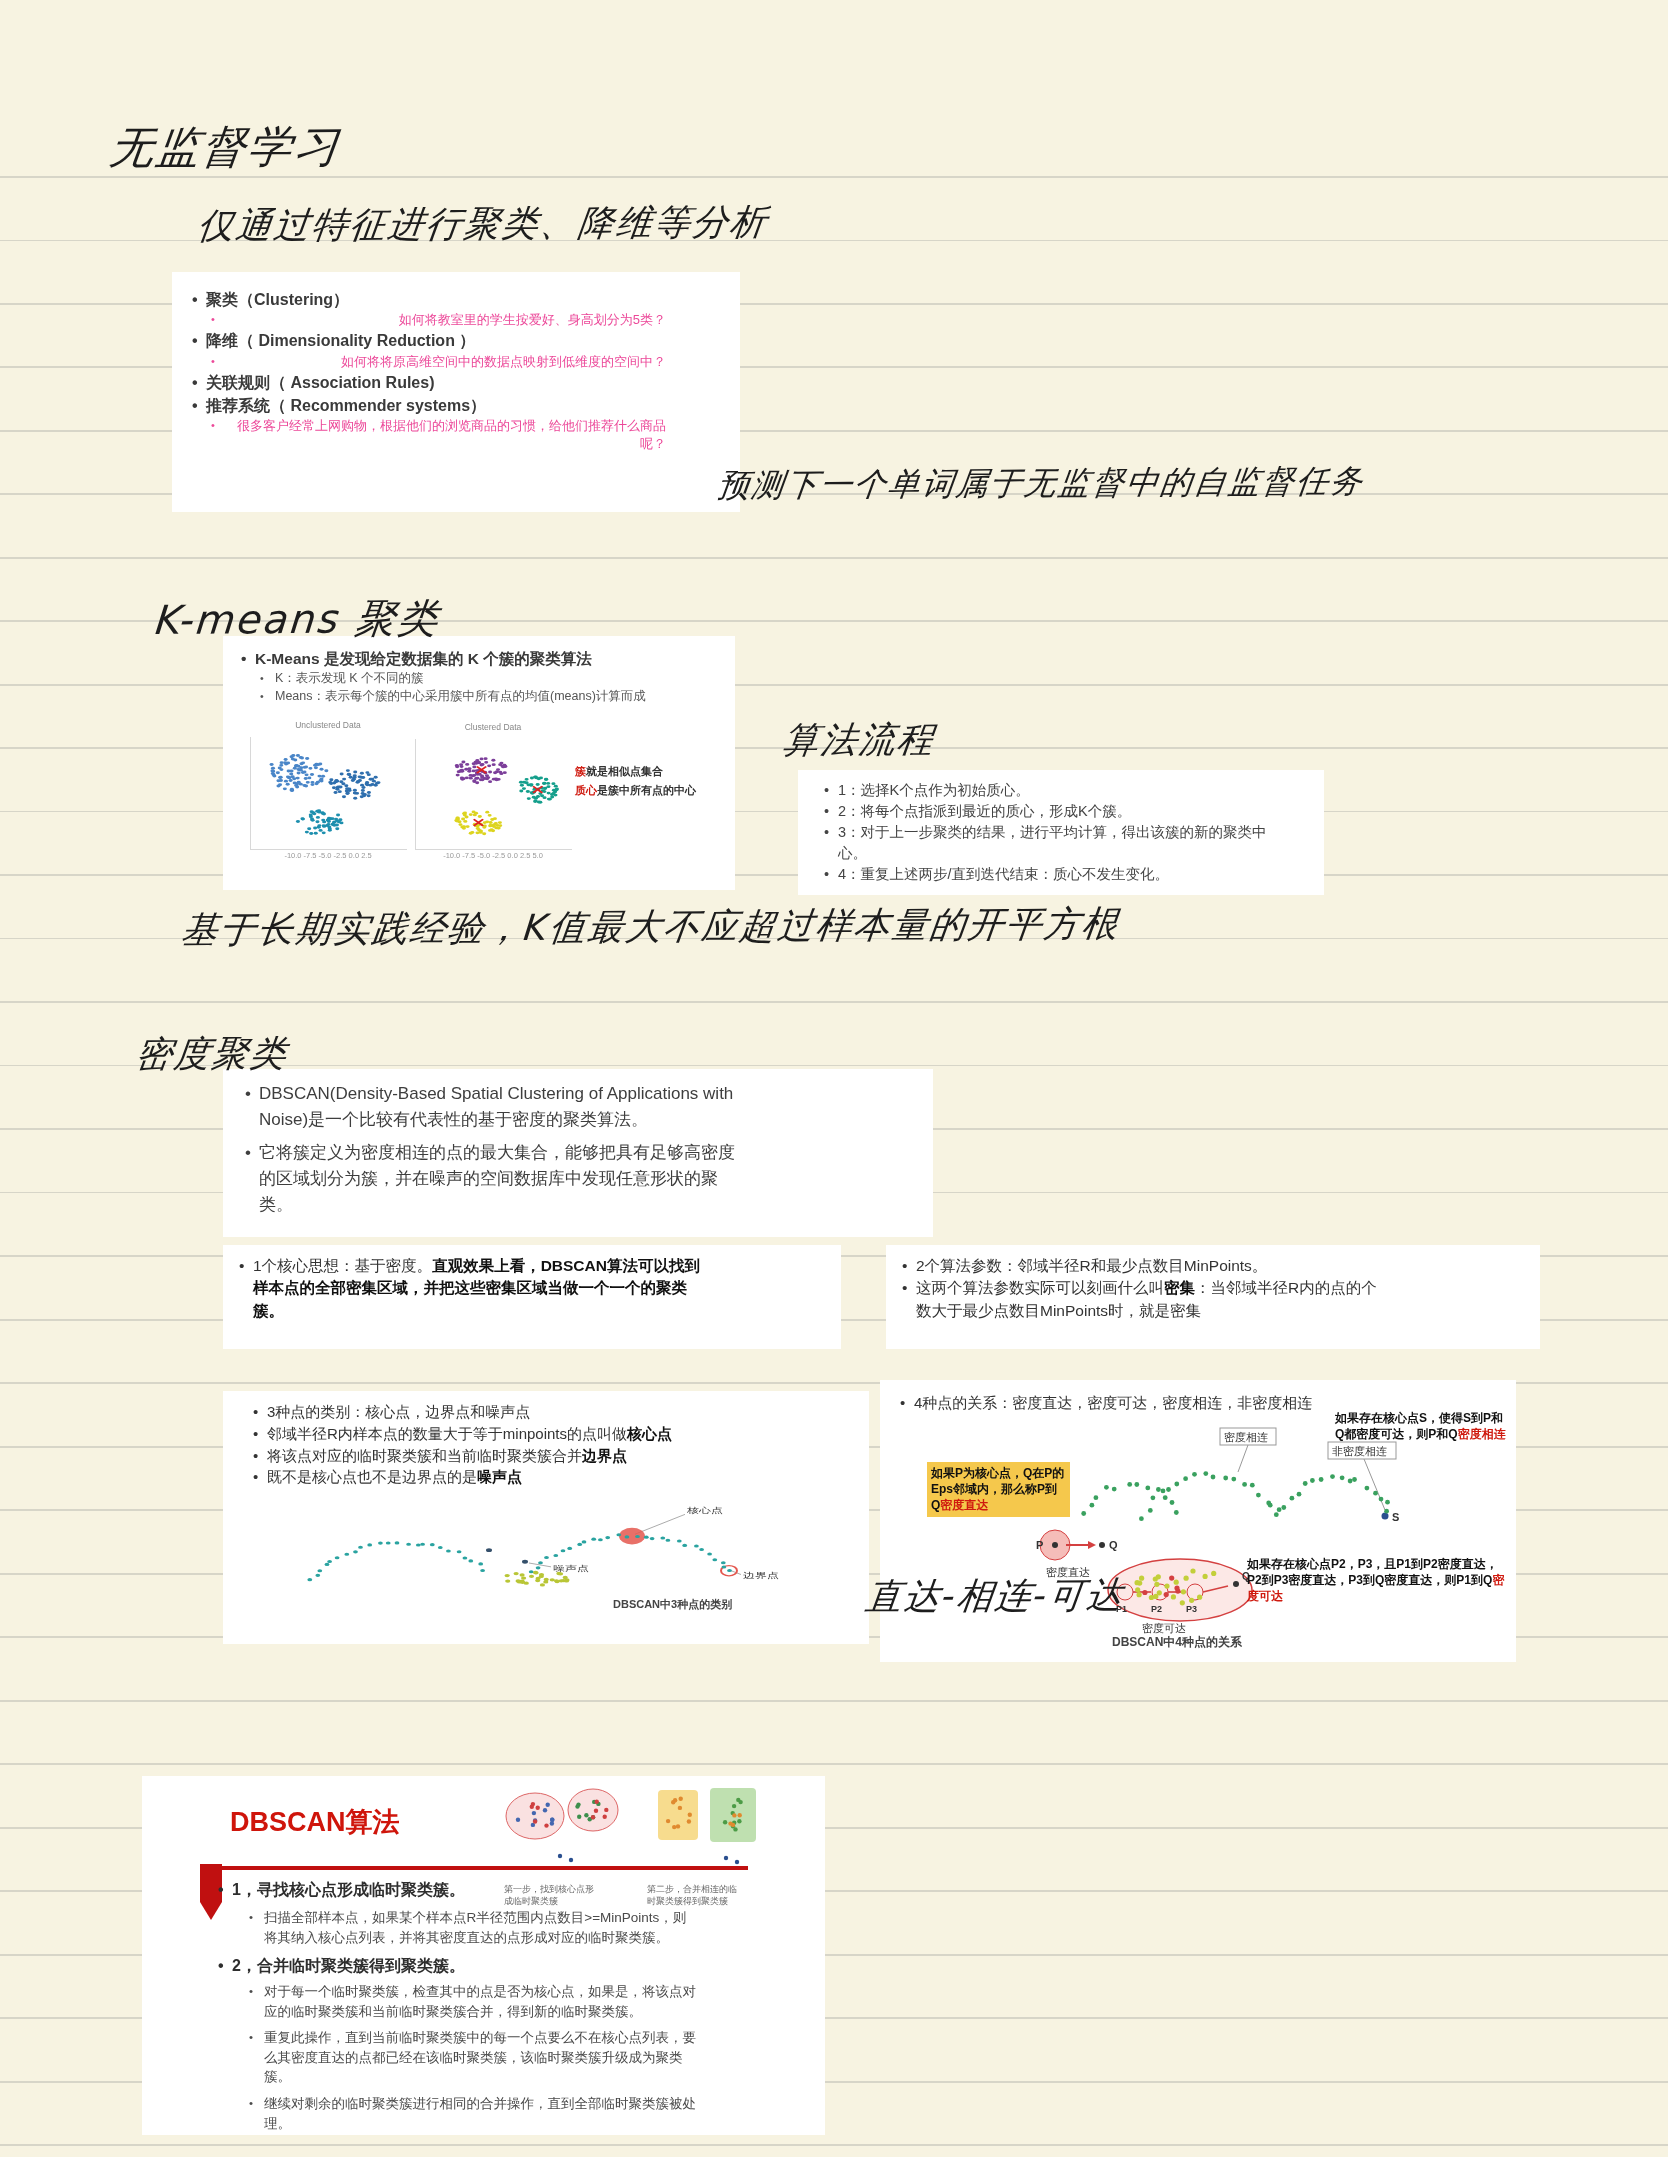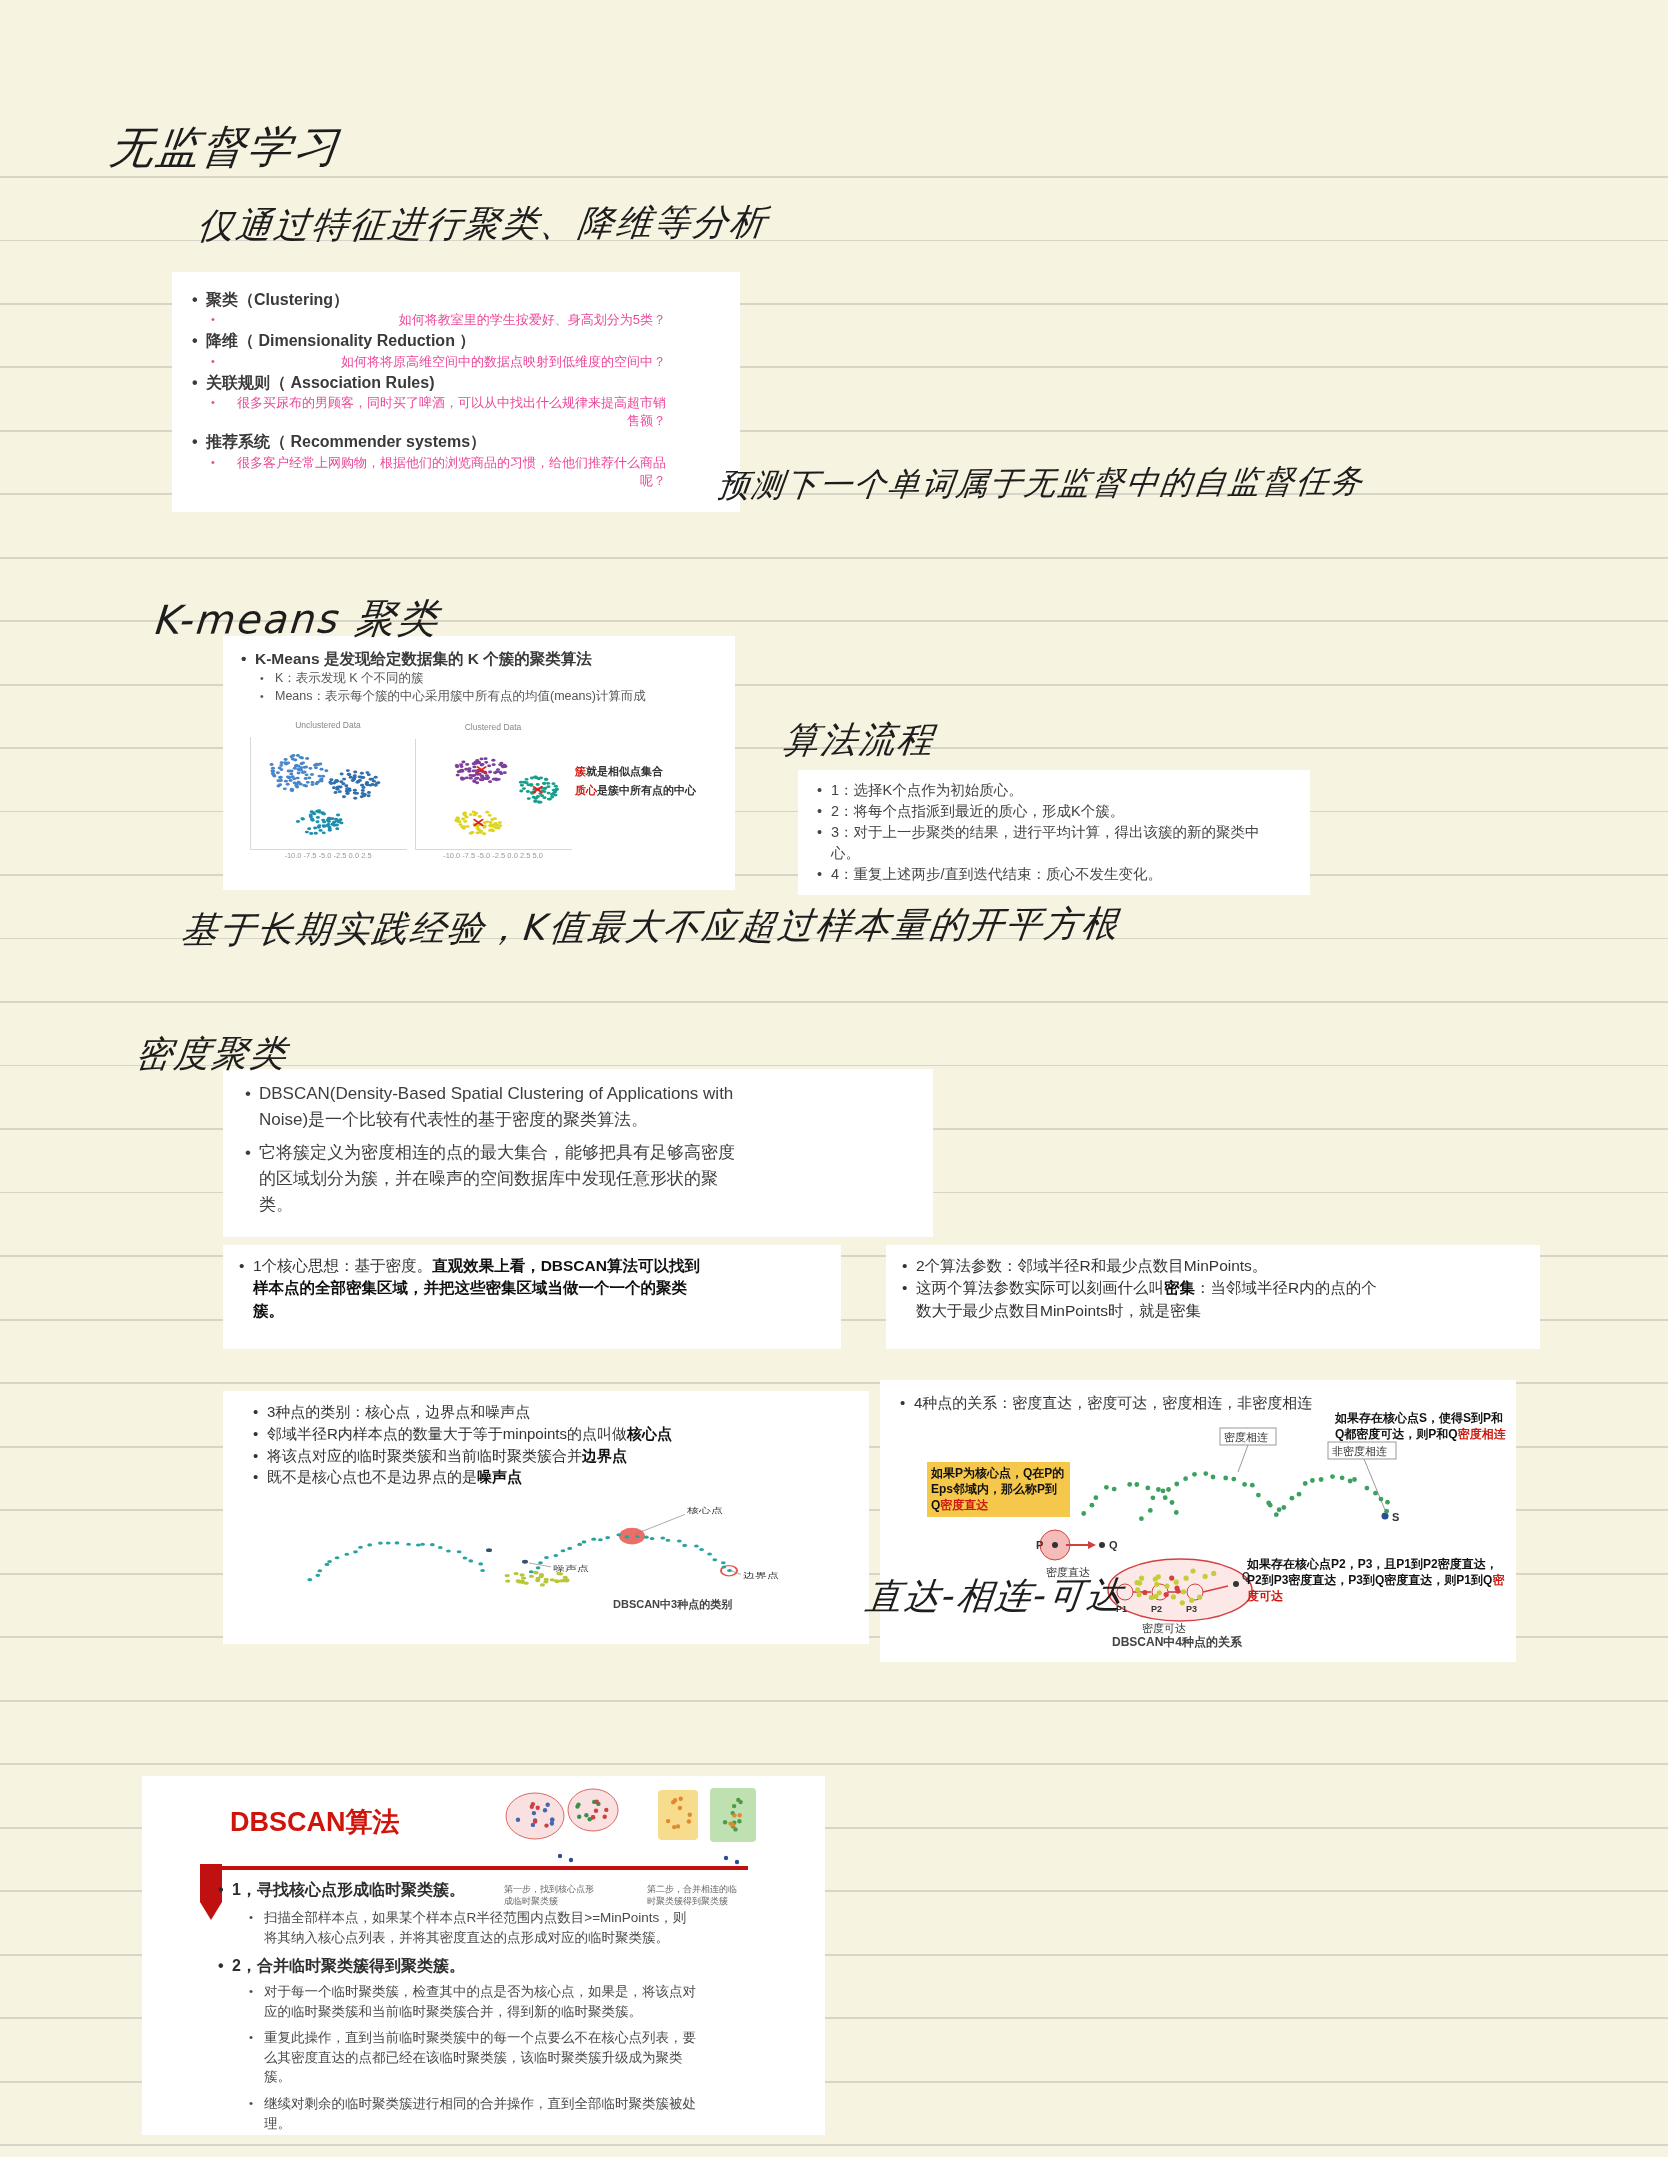--- a/index.html
+++ b/index.html
@@ -36,21 +36,21 @@
   .box-kmeans .t1{font-size:15.5px;font-weight:600;color:#3a3a3a;}
   .box-kmeans .t2{font-size:12.5px;color:#555;}
   .plot{position:absolute;width:156px;}
   .plot-left{left:27px;top:84px;}
   .plot-right{left:192px;top:86px;}
   .plot-title{display:block;text-align:center;font-size:8.5px;color:#888;margin-bottom:7px;}
   .plot svg{display:block;background:#fff;border-left:1px solid #d8d8d8;border-bottom:1px solid #d8d8d8;}
   .plot-ticks{display:block;text-align:center;font-size:7.5px;color:#999;margin-top:1px;white-space:nowrap;}
   .kb-note{position:absolute;left:352px;top:126px;font-size:11px;font-weight:700;color:#333;line-height:1.7;}
   
-  .box-steps{left:798px;top:770px;width:478px;min-height:104px;padding:10px 17px;}
+  .box-steps{left:798px;top:770px;width:478px;min-height:104px;padding:10px 24px;}
   .box-steps .t1{font-size:14.5px;color:#444;width:432px;}
   
   .box-dbscan{left:223px;top:1069px;width:670px;min-height:112px;padding:12px 20px;}
   .box-dbscan .t1{font-size:17px;color:#3e3e3e;width:490px;line-height:1.55;margin-bottom:6px;}
   
   .box-core{left:223px;top:1245px;width:590px;min-height:84px;padding:10px 14px;}
   .box-core .t1{font-size:15.5px;width:455px;color:#333;}
   .box-params{left:886px;top:1245px;width:626px;min-height:84px;padding:10px 14px;}
   .box-params .t1{font-size:15.5px;width:470px;color:#333;}
   
@@ -89,21 +89,20 @@
 
   <div class="hand hw-title">无监督学习</div>
   <div class="hand hw-subtitle">仅通过特征进行聚类、降维等分析</div>
 
   <section class="slide box-unsup">
     <div class="t1">聚类（Clustering）</div>
     <div class="t2">如何将教室里的学生按爱好、身高划分为5类？</div>
     <div class="t1">降维（ Dimensionality Reduction ）</div>
     <div class="t2">如何将将原高维空间中的数据点映射到低维度的空间中？</div>
     <div class="t1">关联规则（ Association Rules)</div>
-    <div class="t2">很多买尿布的男顾客，同时买了啤酒，可以从中找出什么规律来提高超市销售额？</div>
     <div class="t1">推荐系统（ Recommender systems）</div>
     <div class="t2">很多客户经常上网购物，根据他们的浏览商品的习惯，给他们推荐什么商品呢？</div>
   </section>
 
   <div class="hand hw-note">预测下一个单词属于无监督中的自监督任务</div>
   <div class="hand hw-kmeans">K-means 聚类</div>
 
   <section class="slide box-kmeans">
     <div class="t1">K-Means 是发现给定数据集的 K 个簇的聚类算法</div>
     <div class="t2">K：表示发现 K 个不同的簇</div>

